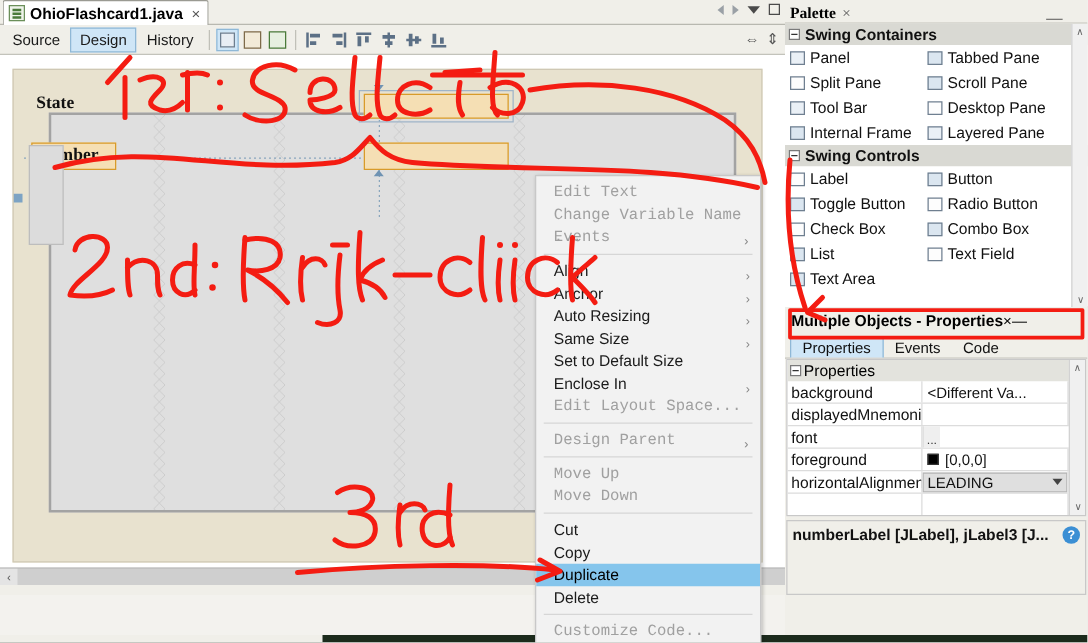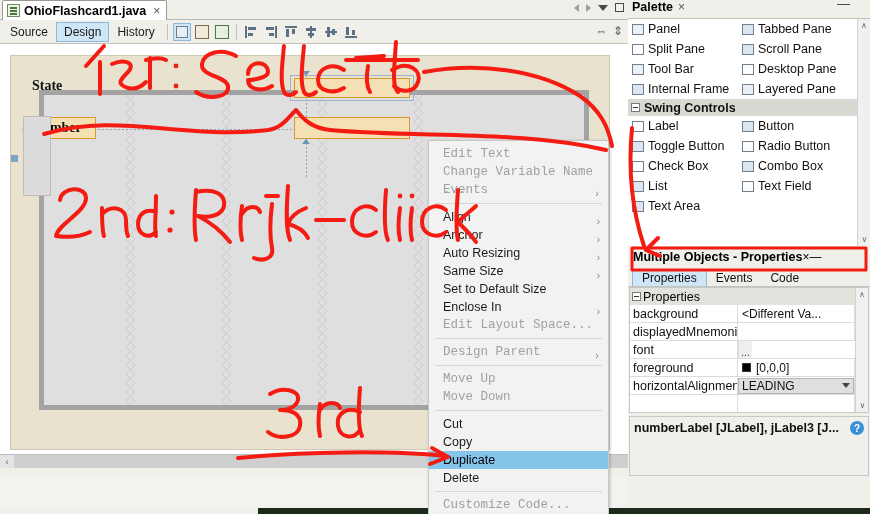--- a/index.html
+++ b/index.html
@@ -65,21 +65,21 @@
 
   
   #canvas { position: relative; height: 432px; background: #ffffff; overflow: hidden; }
   #designsurface {
     position: absolute; left: 10px; top: 11px; width: 600px; height: 395px;
     background: #e8e2cf;
     border: 1px solid #cfc8b4;
   }
   #form {
     position: absolute; left: 28px; top: 34px; width: 550px; height: 320px;
-    background: #dfdfdf; border: 5px solid #a3a3a3;
+    background: #dfdfdf; border: 2px solid #a3a3a3;
   }
   .formcell {
     position: absolute; background: #f5dfb4; border: 1px solid #d89b2a;
   }
   .formcell.lab { color: #111; font-family: "Liberation Serif", serif; font-weight: bold; font-size: 14px;
                   display: flex; align-items: center; padding-left: 3px; }
   .selbox { position: absolute; border: 1px solid #9fb4c8; background: rgba(255,255,255,0.0); }
   .guideline { position: absolute; background: repeating-linear-gradient(to bottom, #8aa6bd 0 2px, transparent 2px 4px); width: 1px; }
   .guideh { position: absolute; background: repeating-linear-gradient(to right, #8aa6bd 0 2px, transparent 2px 4px); height: 1px; }
   .guidearrow { position: absolute; width: 0; height: 0; border-left: 4px solid transparent; border-right: 4px solid transparent; }
@@ -107,22 +107,22 @@
   }
   .mi { position: relative; height: 18px; line-height: 18px; padding-left: 14px; font-size: 12.5px; color: #1b1b1b; }
   .mi.dis { color: #a0a0a0; font-family: Liberation Mono, monospace; }
   .mi.hl { background: #85c5ec; color: #000; }
   .mi .sub { position: absolute; right: 8px; top: 5px; font-size: 10px; color: #888; }
   .msep { height: 1px; background: #d6d6d6; margin: 4px 6px; }
 
   
   #right { position: absolute; left: 628px; top: 0; width: 242px; height: 508px; background: #f0efe9; }
 
-  .paneltitle { height: 19px; background: #f0efe9; display: flex; align-items: flex-start;
-    border-bottom: 1px solid #c3c3bb; padding: 0 14px 0 4px; }
+  .paneltitle { height: 19px; background: #f0efe9; display: flex; align-items: flex-end;
+    border-bottom: 1px solid #c3c3bb; padding: 0 14px 0 4px; font-family: Liberation Serif, serif; }
   .paneltitle .ptxt { font-weight: bold; font-size: 12.5px; color: #000; }
   .paneltitle .pclose { margin-left: 5px; color: #555; font-size: 12px; }
   .paneltitle .pmin { margin-left: auto; margin-right: 6px; color: #333; font-size: 13px; line-height: 8px; }
 
   #palette { position: relative; height: 246px; background: #ffffff; border-bottom: 1px solid #b8b8b0; }
   #palbody { position: relative; height: 227px; overflow: hidden; background: #fff; }
   .grouphdr { height: 17px; background: #d9d9d3; display: flex; align-items: center; padding-left: 3px;
     font-weight: bold; font-size: 12.5px; color: #111; }
   .grouphdr .exp { width: 9px; height: 9px; border: 1px solid #7a7a7a; background: #fff; margin-right: 4px;
     position: relative; }
@@ -317,20 +317,24 @@
 
   <div id="right">
 
     <div id="palette">
       <div class="paneltitle">
         <span class="ptxt">Palette</span>
         <span class="pclose">×</span>
         <span class="pmin">—</span>
       </div>
       <div id="palbody">
+        <div class="grouphdr">
+          <span class="exp"></span>
+          <span>Swing Containers</span>
+        </div>
         <div class="palgrid">
           <div class="palitem">
               <span class="pico"></span>
               <span>Panel</span>
             </div>
           <div class="palitem">
               <span class="pico i2"></span>
               <span>Tabbed Pane</span>
             </div>
           <div class="palitem">

